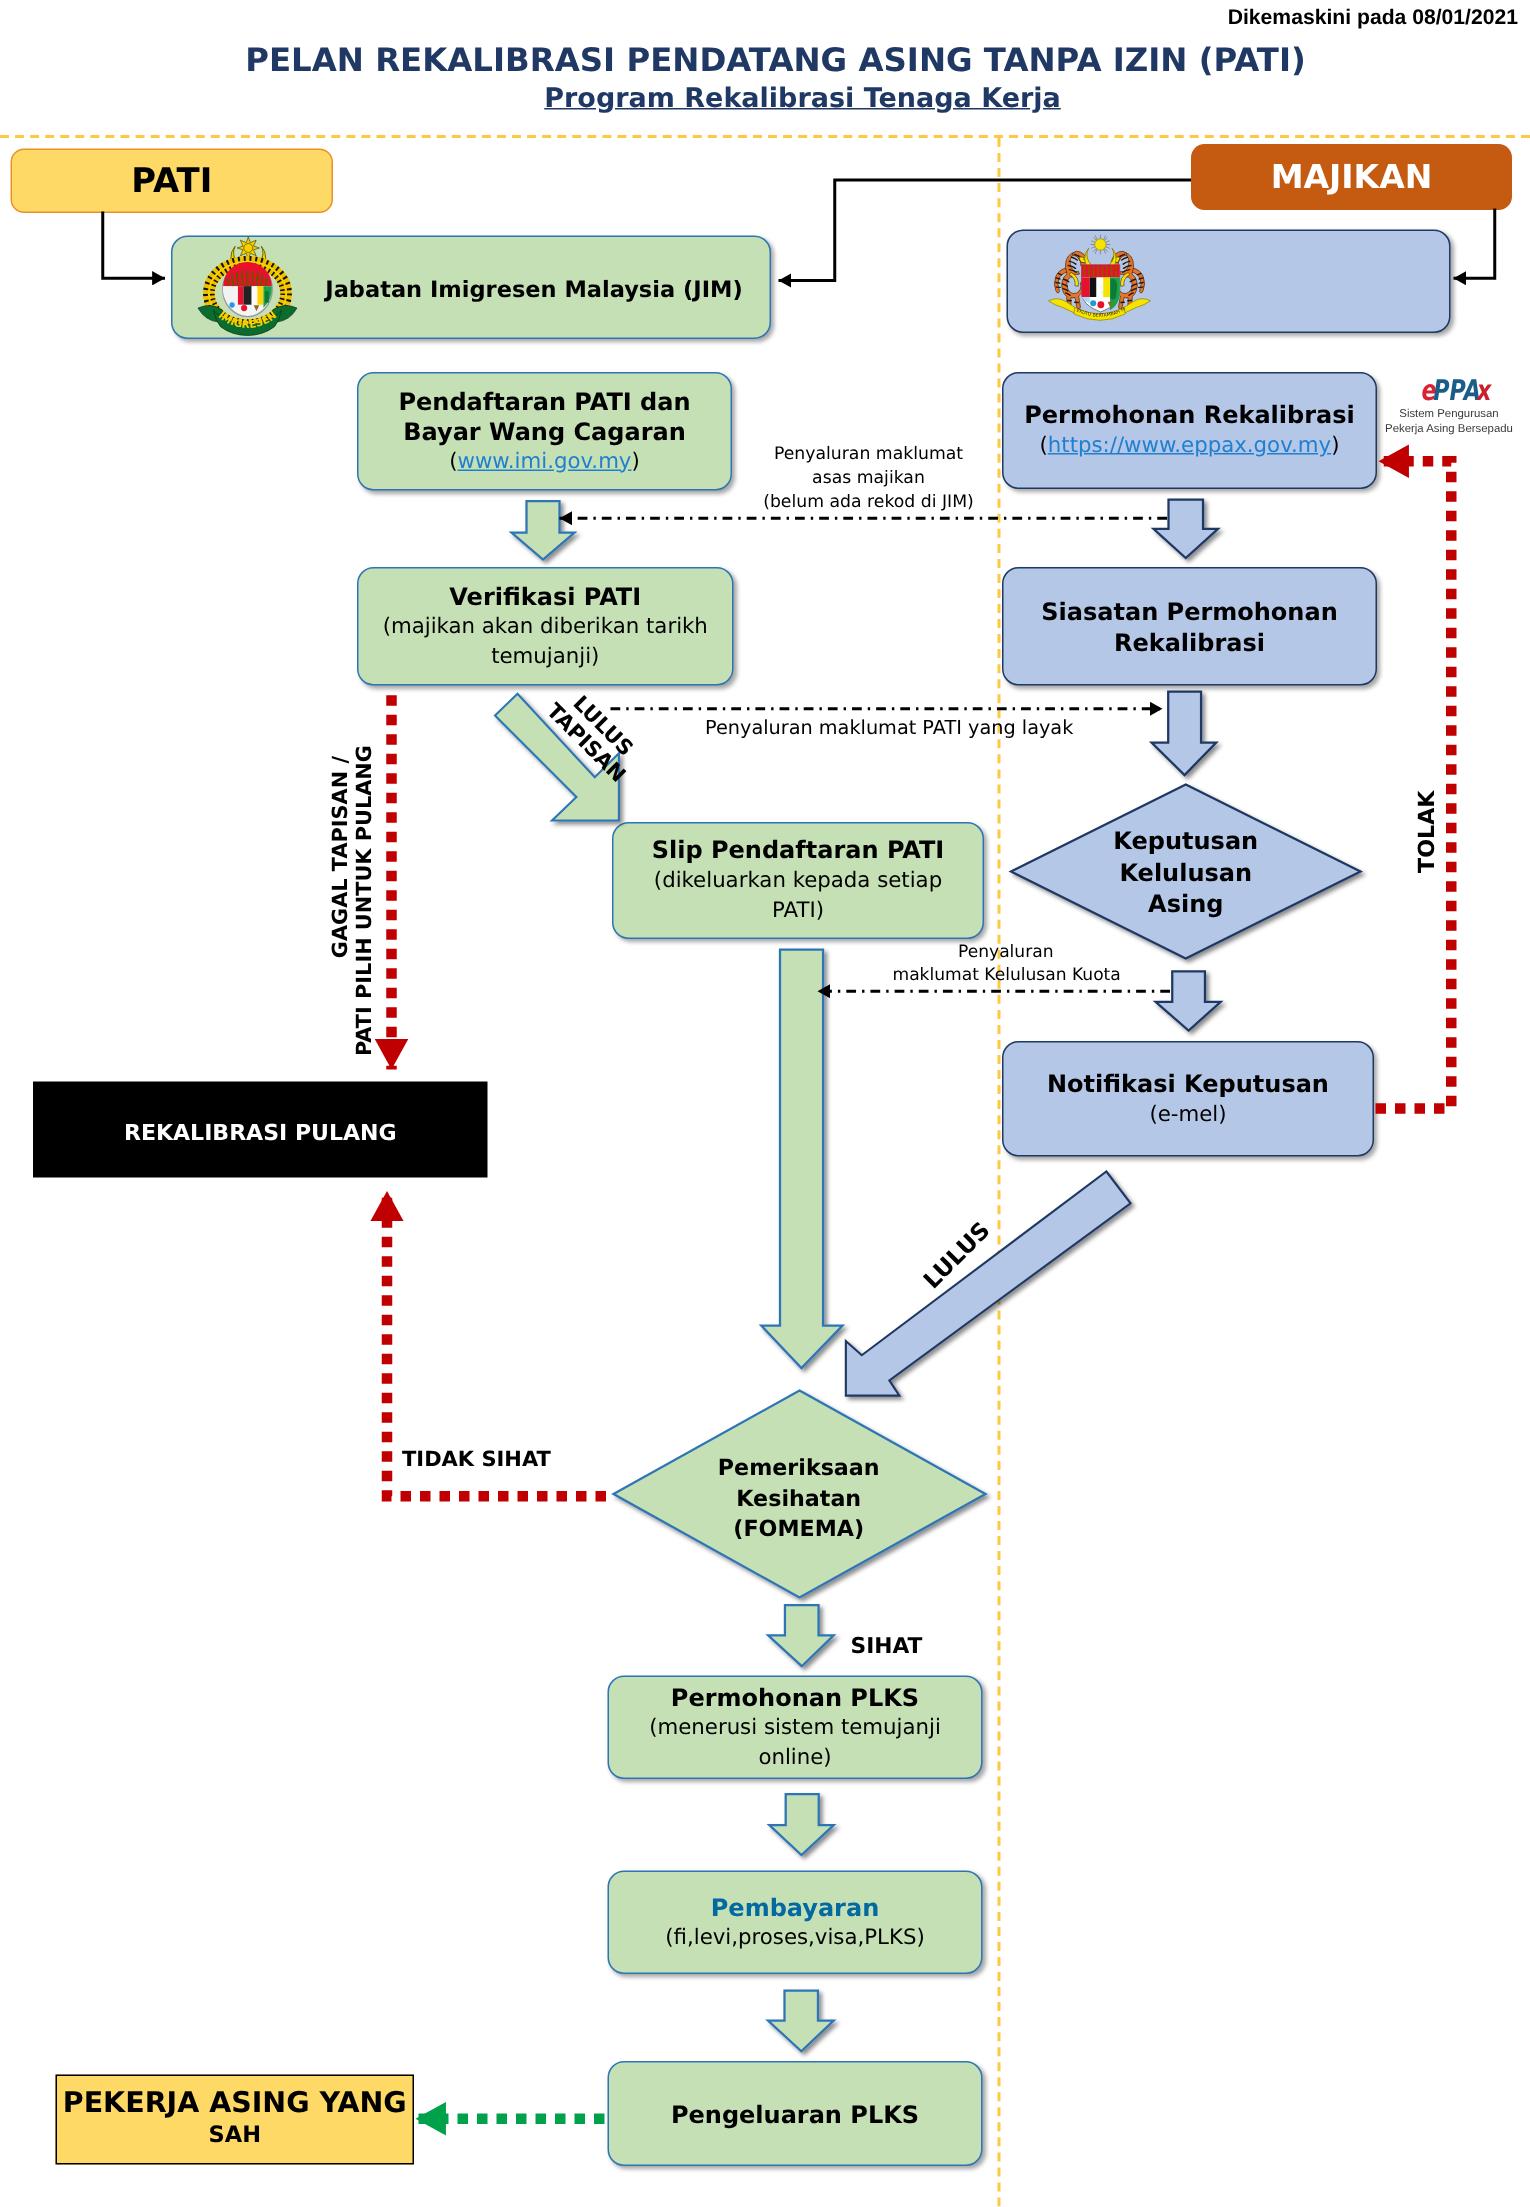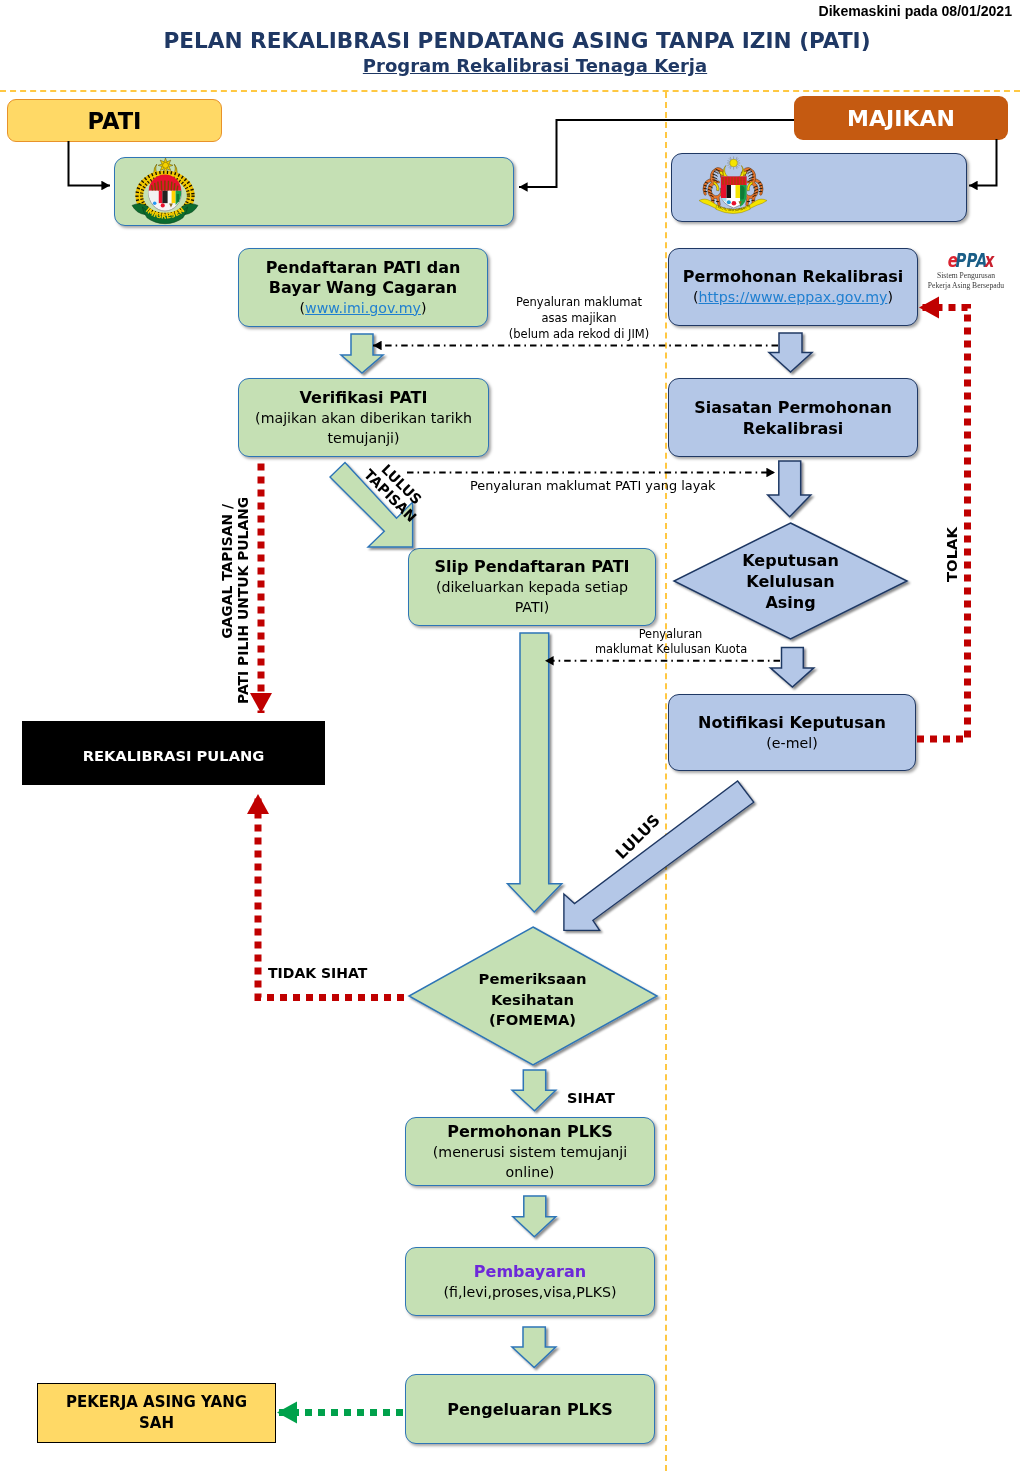--- a/index.html
+++ b/index.html
@@ -67,20 +67,21 @@
 
       <g>
         <path d="M1 46.5 q8.5 -4 16 1.5 l-3 7.5 q-8.5 -1 -13 -9z" fill="#0C6B2E" stroke="#063a18" stroke-width="0.5"></path>
         <path d="M65 46.5 q-8.5 -4 -16 1.5 l3 7.5 q8.5 -1 13 -9z" fill="#0C6B2E" stroke="#063a18" stroke-width="0.5"></path>
         <path d="M11 48 a28 24 0 0 0 44 0 a29 27 0 0 1 -4.5 10.5 a26 22 0 0 1 -35 0 a29 27 0 0 1 -4.5 -10.5z" fill="#0C6B2E" stroke="#063a18" stroke-width="0.5"></path>
       </g>
       <path id="ribarc" d="M13.5 51.5 a26 23 0 0 0 39 0" fill="none"></path>
       <text font-size="6.6" font-weight="bold" fill="#F5D200" font-family="DejaVu Sans"><textPath href="#ribarc" startOffset="50%" text-anchor="middle" textLength="42" lengthAdjust="spacingAndGlyphs">IMIGRESEN</textPath></text>
     </svg>
   </span>
+  <span class="abs" style="left:96px;top:0;width:290px;height:69px;display:flex;align-items:center;justify-content:center;font-size:15px;font-weight:bold;color:#000;">Jabatan Imigresen Malaysia (JIM)</span>
 </div>
 
 <div class="node bluebox" style="left:671px;top:153px;width:296px;height:69px;">
   <span class="abs" style="left:25px;top:2px;width:72px;height:63px;">
     <svg width="72" height="63" viewBox="0 0 72 63">
       <defs>
         <g id="tiger">
 
           <path d="M16.5 17.8 q-6.5 1 -8.6 6.5 q-2 5.2 0.1 10.6 q0.8 2 1.9 1.4
                    q1 -0.6 0.5 -1.9 q-1.7 -4.2 -0.3 -8.3 q1.5 -4.2 6.5 -5.2z" fill="#E8742A" stroke="#2b1a00" stroke-width="0.45"></path>
@@ -213,30 +214,30 @@
   <span style="font-size:14.7px;font-weight:bold;color:#fff;margin-top:4px;">REKALIBRASI PULANG</span>
 </div>
 
 <div class="node greenbox" style="left:405px;top:1117px;width:250px;height:69px;line-height:20px;">
   <span style="font-size:16px;font-weight:bold;color:#000;">Permohonan PLKS</span>
   <span style="font-size:14.2px;color:#000;">(menerusi sistem temujanji</span>
   <span style="font-size:14.2px;color:#000;">online)</span>
 </div>
 
 <div class="node greenbox" style="left:405px;top:1247px;width:250px;height:69px;line-height:20px;">
-  <span style="font-size:16px;font-weight:bold;color:#6d28d9;">Pembayaran</span>
+  <span style="font-size:16px;font-weight:bold;color:#0369a1;">Pembayaran</span>
   <span style="font-size:14.2px;color:#000;">(fi,levi,proses,visa,PLKS)</span>
 </div>
 
 <div class="node greenbox" style="left:405px;top:1374px;width:250px;height:70px;">
   <span style="font-size:16px;font-weight:bold;color:#000;">Pengeluaran PLKS</span>
 </div>
 
 <div class="node" style="left:37px;top:1383px;width:239px;height:60px;background:#FFD966;border:1.3px solid #000;line-height:21px;">
-  <span style="font-size:15px;font-weight:bold;color:#000;">PEKERJA ASING YANG</span>
+  <span style="font-size:19px;font-weight:bold;color:#000;">PEKERJA ASING YANG</span>
   <span style="font-size:15px;font-weight:bold;color:#000;">SAH</span>
 </div>
 
 <svg width="1020" height="1471" style="position:absolute;left:0;top:0;pointer-events:none;">
   <defs>
     <filter id="sh" x="-40%" y="-40%" width="200%" height="200%">
       <feDropShadow dx="2" dy="2" stdDeviation="1.3" flood-color="#000" flood-opacity="0.45"></feDropShadow>
     </filter>
   </defs>
 
@@ -339,17 +340,17 @@
 <div class="abs" style="left:567px;top:1090px;font-size:14.5px;font-weight:bold;color:#000;white-space:nowrap;">SIHAT</div>
 
 <div class="abs" style="left:920px;top:246px;width:92px;">
   <svg width="92" height="23" viewBox="0 0 92 23" style="position:static;display:block;overflow:visible;">
     <g font-family="DejaVu Sans" font-weight="bold" font-style="italic" font-size="19" transform="translate(0,0) scale(0.78,1)">
       <text x="42" y="21" fill="#DA2330" text-anchor="middle">e</text>
       <text x="66" y="21" fill="#1A5E87" text-anchor="middle">PPA</text>
       <text x="89" y="21" fill="#C8202E" text-anchor="middle">x</text>
     </g>
   </svg>
-  <div style="font-size:7.6px;color:#3a3a3a;line-height:9.5px;margin-top:2px;text-align:center;white-space:nowrap;font-family:Liberation Serif, serif;">
+  <div style="font-size:7.6px;color:#3a3a3a;line-height:9.5px;margin-top:2px;text-align:center;white-space:nowrap;font-family:Liberation Sans, sans-serif;">
     <div>Sistem Pengurusan</div>
     <div>Pekerja Asing Bersepadu</div>
   </div>
 </div>
 
 </body></html>

